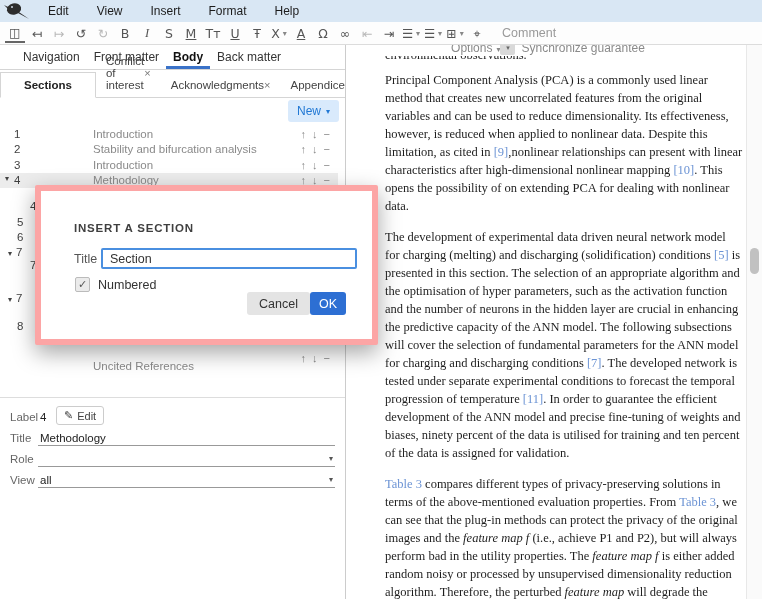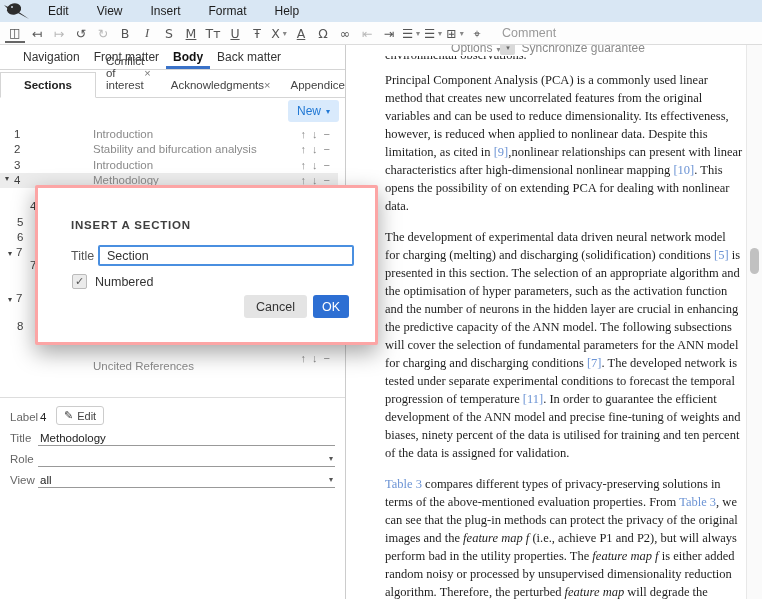--- a/index.html
+++ b/index.html
@@ -109,34 +109,34 @@
   .doc-p:first-of-type { margin-top:8px; }
   .seg-cite { color:#6b93d4; }
   .seg-italic { font-style:italic; }
 
   .scrollbar { position:absolute; right:0; top:0; bottom:0; width:16px; background:#fafafa; border-left:1px solid #e8e8e8; }
   .scroll-thumb { position:absolute; top:203px; left:3px; width:9px; height:26px; background:#c1c1c1; border-radius:5px; }
 
   
   .modal {
     position:absolute; left:35px; top:185px; width:343px; height:160px;
-    background:#fff; border:3px solid #fca5a5; border-radius:2px;
+    background:#fff; border:6px solid #fca5a5; border-radius:2px;
     box-shadow:0 8px 22px rgba(0,0,0,0.35); z-index:10;
   }
   .modal-heading { position:absolute; left:33px; top:31px; font-size:11.5px; font-weight:bold; letter-spacing:0.8px; color:#3f3f3f; }
   .modal-title-label { position:absolute; left:33px; top:61px; font-size:12.5px; color:#555; }
   .modal-input {
     position:absolute; left:60px; top:57px; width:256px; height:21px;
     border:2px solid #4a8fe0; border-radius:2px; padding:0 7px; font-size:12.5px; color:#333;
     font-family:"Liberation Sans", sans-serif; outline:none; background:#fff;
   }
   .checkbox { position:absolute; left:34px; top:86px; width:15px; height:15px; background:#ebebeb; border:1px solid #bbb; border-radius:2px;
     font-size:11px; color:#555; display:flex; align-items:center; justify-content:center; line-height:1; }
   .checkbox-label { position:absolute; left:57px; top:87px; font-size:12.5px; color:#333; }
-  .modal-buttons { position:absolute; right:26px; bottom:24px; display:flex; gap:6px; }
+  .modal-buttons { position:absolute; right:26px; bottom:24px; display:flex; }
   .btn { height:23px; border:none; border-radius:3px; font-size:12.5px; padding:0 12px; cursor:default; font-family:"Liberation Sans",sans-serif; }
   .btn-cancel { background:#e4e4e4; color:#333; }
   .btn-ok { background:#2d6fd3; color:#fff; padding:0 9px; }
 </style>
 </head>
 <body>
 
 <div class="app">
 
   <div class="menu-bar">

